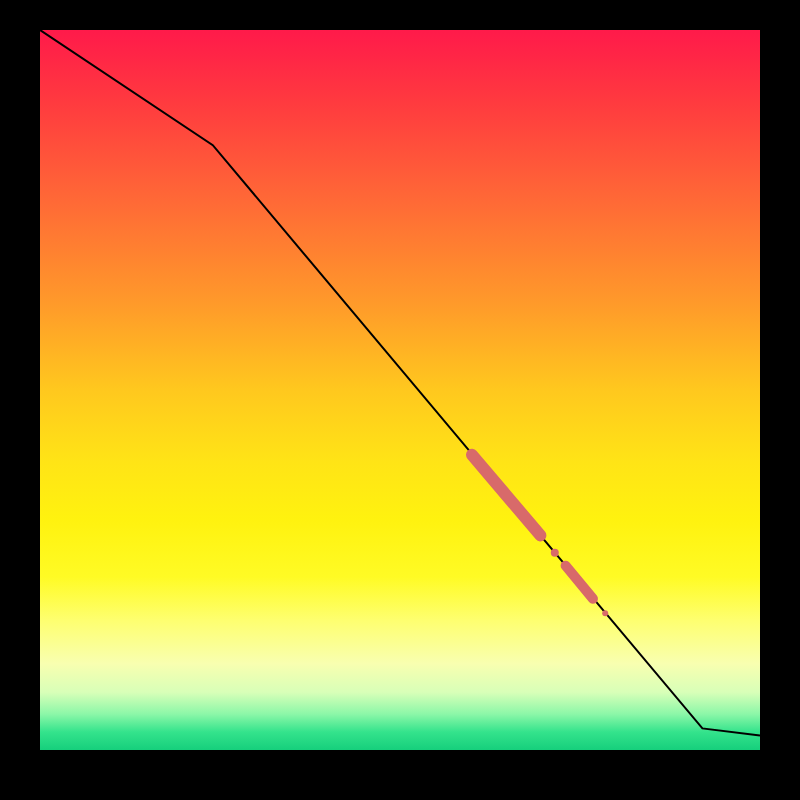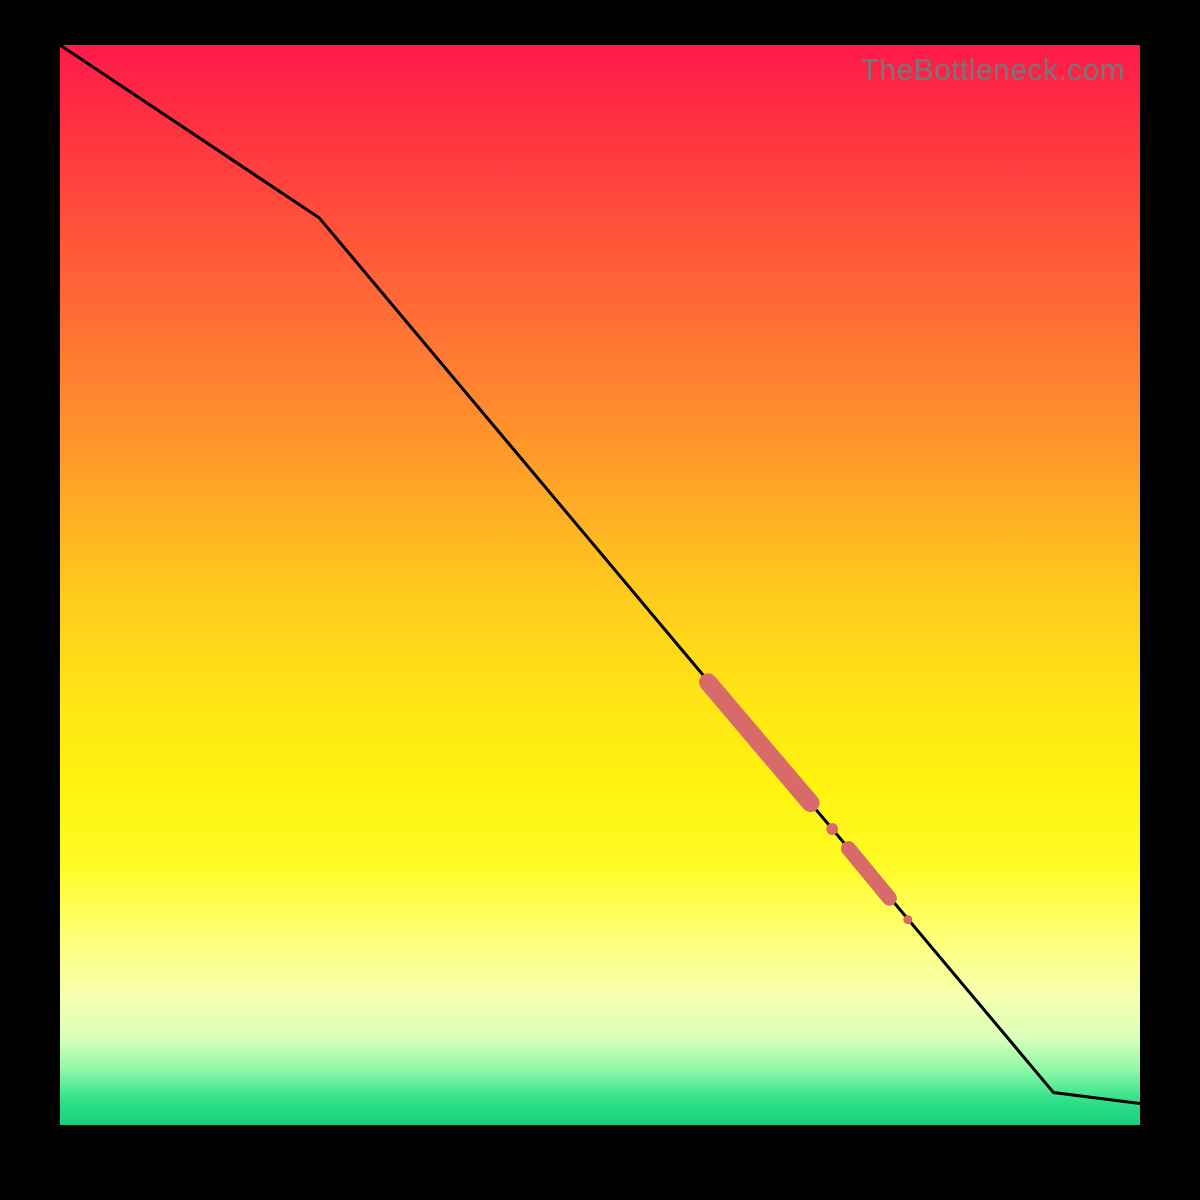--- a/index.html
+++ b/index.html
@@ -64,21 +64,20 @@
   }
   .blob {
     fill: #d86a6a;
   }
 </style>
 </head>
 <body>
 
 <div class="stage">
   <div class="plot">
-    <div class="watermark">TheBottleneck.com</div>
 
     <svg id="overlay" class="overlay" viewBox="0 0 720 720">
       <path id="curve-path" class="curve" d="M0.0 0.0 L172.8 115.2 L662.4 698.4 L720.0 705.6"></path>
       <g id="markers">
           <line x1="432" y1="424.8" x2="500.4" y2="505.44" stroke="#d86a6a" stroke-width="12" stroke-linecap="round"></line>
           <circle cx="514.8" cy="522.72" r="4" class="blob"></circle>
           <line x1="525.6" y1="535.6800000000001" x2="552.96" y2="568.8" stroke="#d86a6a" stroke-width="10" stroke-linecap="round"></line>
           <circle cx="565.2" cy="583.2" r="3" class="blob"></circle>
         </g>
     </svg>

